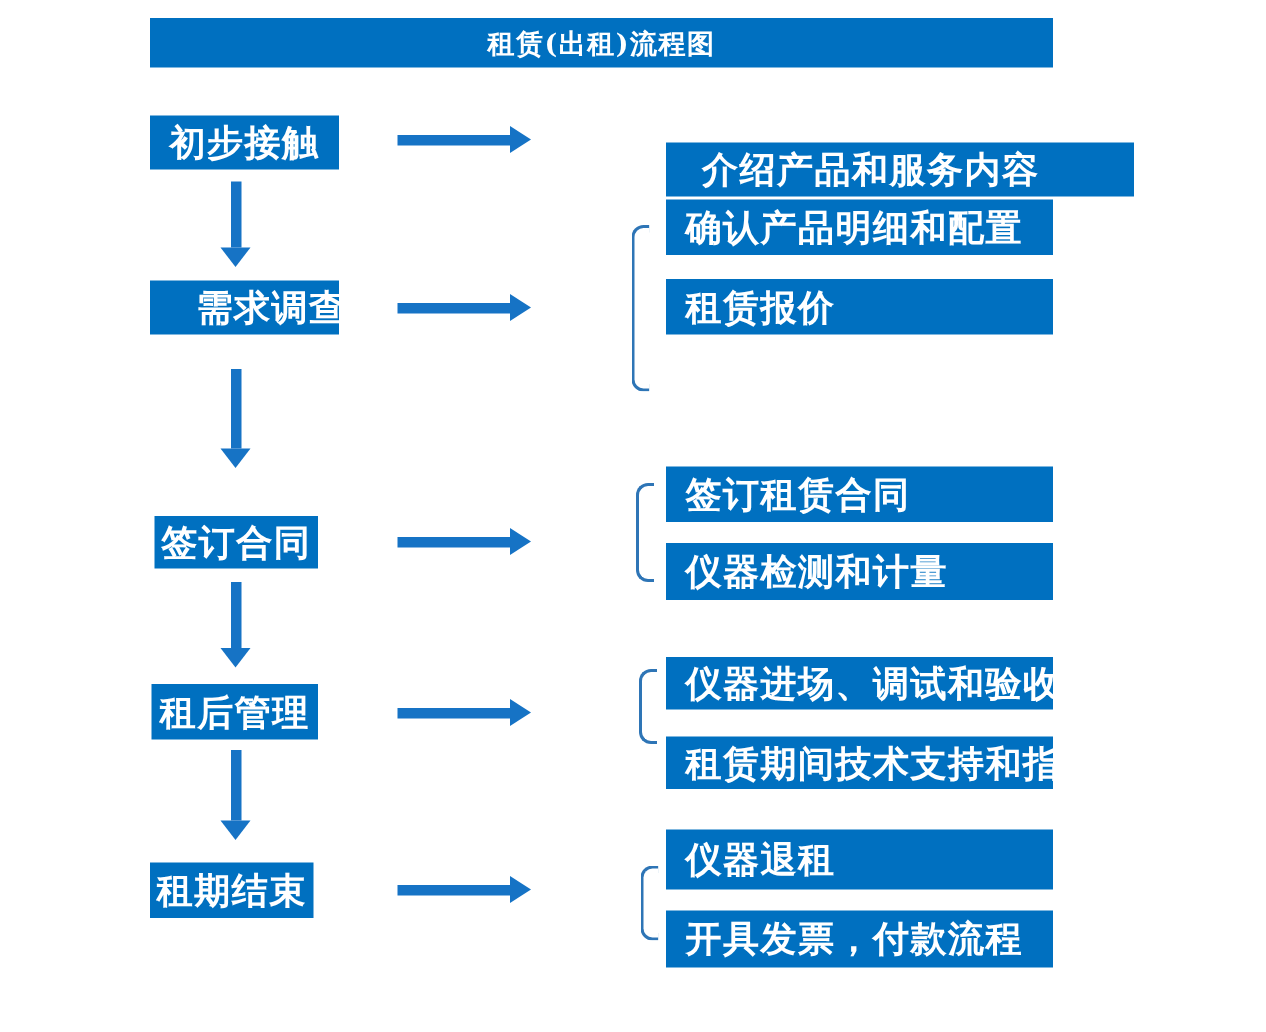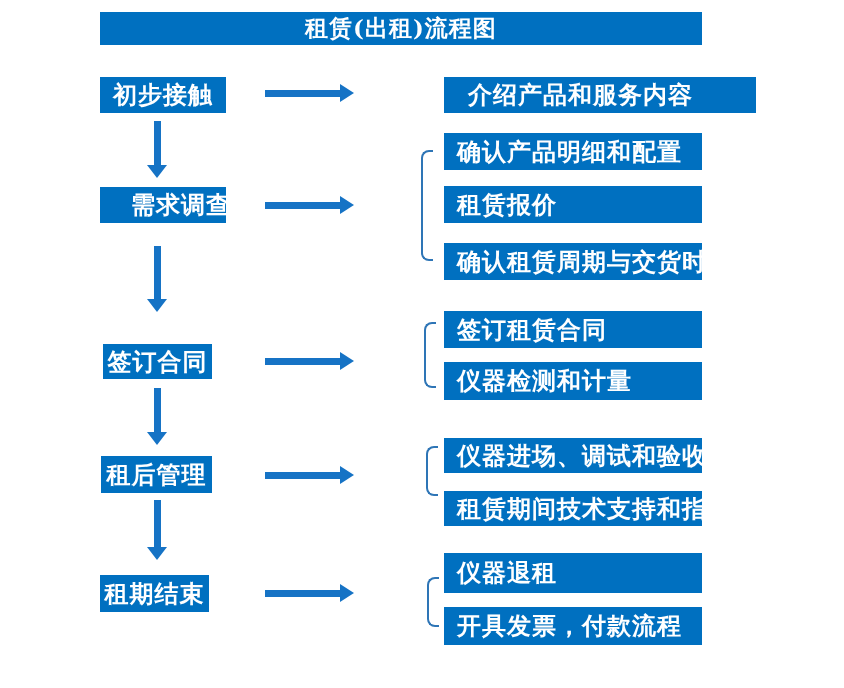--- a/index.html
+++ b/index.html
@@ -32,21 +32,21 @@
     white-space: nowrap;
   }
   .title-bar {
     position: absolute;
     left: 100px; top: 12px; width: 602px; height: 33px;
     background: var(--box);
     color: var(--text);
     display: flex;
     align-items: center;
     justify-content: center;
-    font-size: 23px;
+    font-size: 18px;
     letter-spacing: 1px;
   }
   .stage { justify-content: center; }
   .output { padding-left: 13px; justify-content: flex-start; }
 
   
   .harrow { position: absolute; left: 265px; width: 89px; height: 18px; }
   .harrow .shaft {
     position: absolute; left: 0; top: 5.5px;
     width: 76px; height: 7px; background: var(--arrow);
@@ -133,25 +133,24 @@
   <div class="harrow" style="top:584px;">
     <div class="shaft"></div>
     <div class="head"></div>
   </div>
 
   <div class="bracket" style="left:421px; top:150px; height:111px;"></div>
   <div class="bracket" style="left:424px; top:322px; height:66px;"></div>
   <div class="bracket" style="left:426px; top:446px; height:50px;"></div>
   <div class="bracket" style="left:427px; top:577px; height:50px;"></div>
 
-  <div class="box output" style="left:444px; top:77px;  width:312px; height:36px;padding-left:24px;">介绍产品和服务内容</div>
+  <div class="box output" style="left:444px; top:95px;  width:312px; height:36px;padding-left:24px;">介绍产品和服务内容</div>
 
   <div class="box output" style="left:444px; top:133px; width:258px; height:37px;">确认产品明细和配置</div>
   <div class="box output" style="left:444px; top:186px; width:258px; height:37px;">租赁报价</div>
-  <div class="box output" style="left:444px; top:243px; width:258px; height:37px;">确认租赁周期与交货时间</div>
 
   <div class="box output" style="left:444px; top:311px; width:258px; height:37px;">签订租赁合同</div>
   <div class="box output" style="left:444px; top:362px; width:258px; height:38px;">仪器检测和计量</div>
 
   <div class="box output" style="left:444px; top:438px; width:258px; height:35px;">仪器进场、调试和验收</div>
   <div class="box output" style="left:444px; top:491px; width:258px; height:35px;">租赁期间技术支持和指导</div>
 
   <div class="box output" style="left:444px; top:553px; width:258px; height:40px;">仪器退租</div>
   <div class="box output" style="left:444px; top:607px; width:258px; height:38px;">开具发票，付款流程</div>
 

